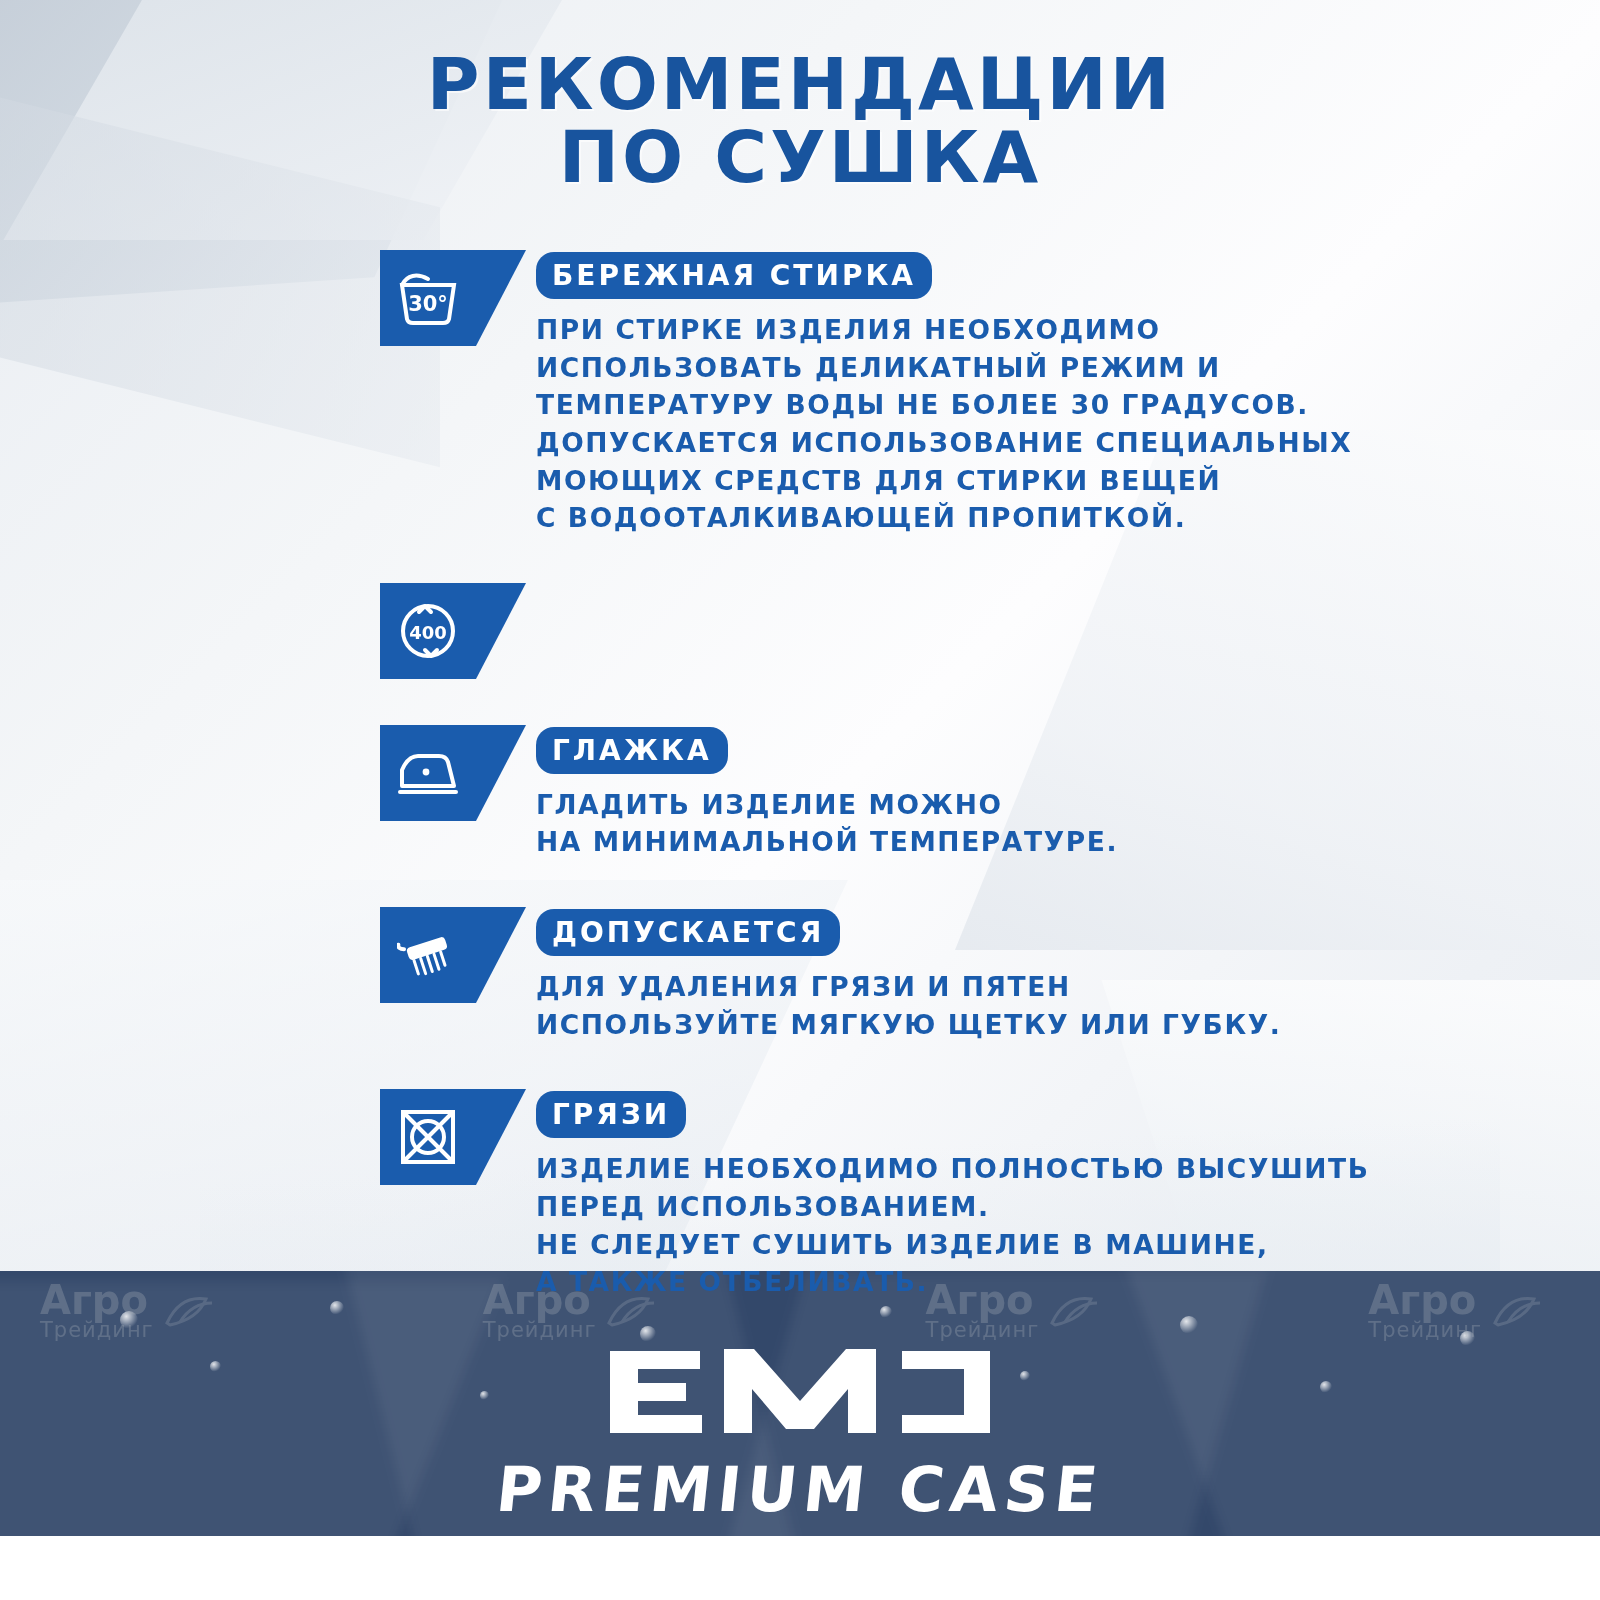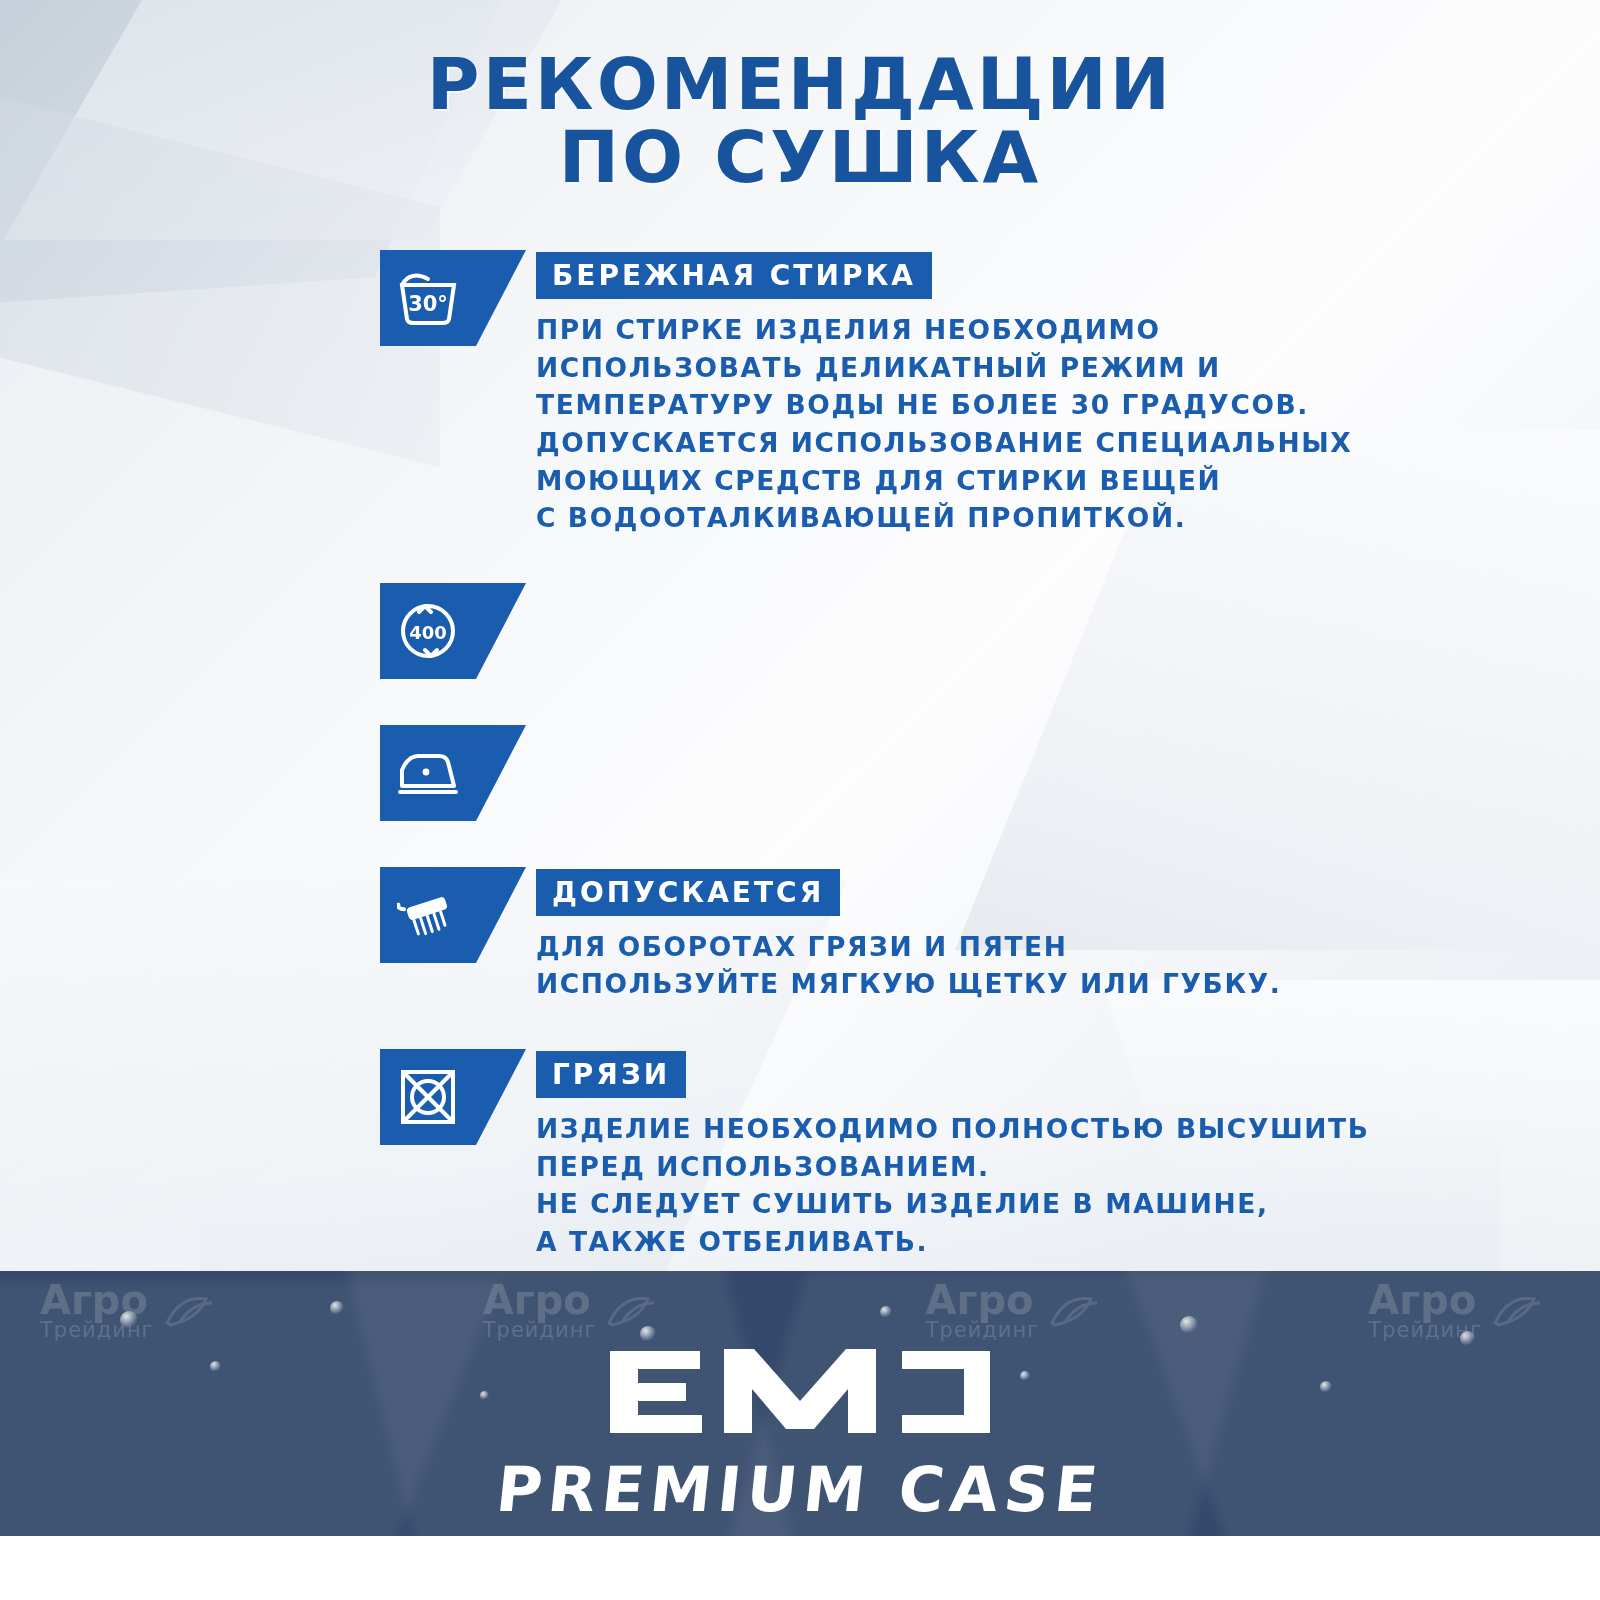--- a/index.html
+++ b/index.html
@@ -131,20 +131,21 @@
     padding-top: 2px;
   }
   .badge {
     display: inline-block;
     background: #1a5cad;
     color: #ffffff;
     font-weight: bold;
     font-size: 28px;
     letter-spacing: 3px;
     padding: 7px 16px 7px 16px;
+    border-radius: 18px;
   }
   .para {
     margin-top: 12px;
     color: #1a5cad;
     font-size: 26.5px;
     line-height: 1.42;
     letter-spacing: 1.6px;
     font-weight: 700;
     white-space: pre-line;
   }
@@ -283,20 +284,25 @@
     </div>
 
     <div class="section">
       <div class="icon-box">
         <div class="flag"></div>
         <svg width="64" height="50" viewBox="0 0 64 50" aria-hidden="true">
           <path d="M6 38 L58 38 L52 14 Q50 8 43 8 L22 8 Q12 8 6 22 Z" fill="none" stroke="#ffffff" stroke-width="4" stroke-linejoin="round"></path>
           <line x1="4" y1="44" x2="60" y2="44" stroke="#ffffff" stroke-width="4" stroke-linecap="round"></line>
           <circle cx="30" cy="24" r="3.4" fill="#ffffff"></circle>
         </svg>
+      </div>
+      <div class="section-body">
+        <div class="badge">ГЛАЖКА</div>
+        <div class="para">ГЛАДИТЬ ИЗДЕЛИЕ МОЖНО
+НА МИНИМАЛЬНОЙ ТЕМПЕРАТУРЕ.</div>
       </div>
     </div>
 
     <div class="section">
       <div class="icon-box">
         <div class="flag"></div>
         <svg width="62" height="58" viewBox="0 0 62 58" aria-hidden="true">
           <g transform="rotate(-18 31 29)">
             <rect x="12" y="16" width="40" height="13" rx="4" fill="#ffffff"></rect>
             <path d="M10 16 Q4 14 6 10" fill="none" stroke="#ffffff" stroke-width="4" stroke-linecap="round"></path>
@@ -305,21 +311,21 @@
               <line x1="23" y1="30" x2="23" y2="46"></line>
               <line x1="30" y1="30" x2="30" y2="46"></line>
               <line x1="37" y1="30" x2="37" y2="46"></line>
               <line x1="44" y1="30" x2="44" y2="44"></line>
             </g>
           </g>
         </svg>
       </div>
       <div class="section-body">
         <div class="badge">ДОПУСКАЕТСЯ</div>
-        <div class="para">ДЛЯ ОБОРОТАХ ГРЯЗИ И ПЯТЕН
+        <div class="para">ДЛЯ УДАЛЕНИЯ ГРЯЗИ И ПЯТЕН
 ИСПОЛЬЗУЙТЕ МЯГКУЮ ЩЕТКУ ИЛИ ГУБКУ.</div>
       </div>
     </div>
 
     <div class="section">
       <div class="icon-box">
         <div class="flag"></div>
         <svg width="60" height="60" viewBox="0 0 60 60" aria-hidden="true">
           <rect x="5" y="5" width="50" height="50" fill="none" stroke="#ffffff" stroke-width="4"></rect>
           <circle cx="30" cy="30" r="16" fill="none" stroke="#ffffff" stroke-width="4"></circle>

